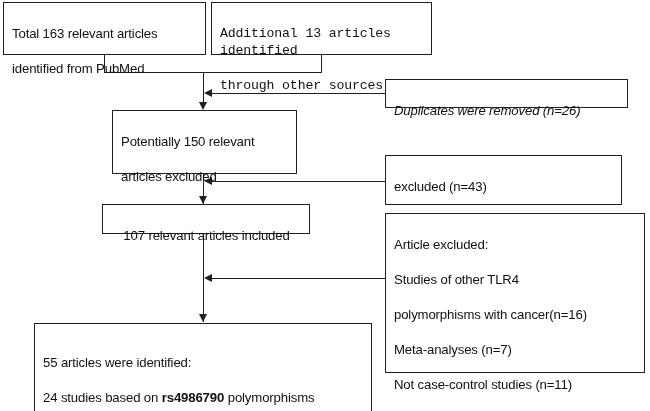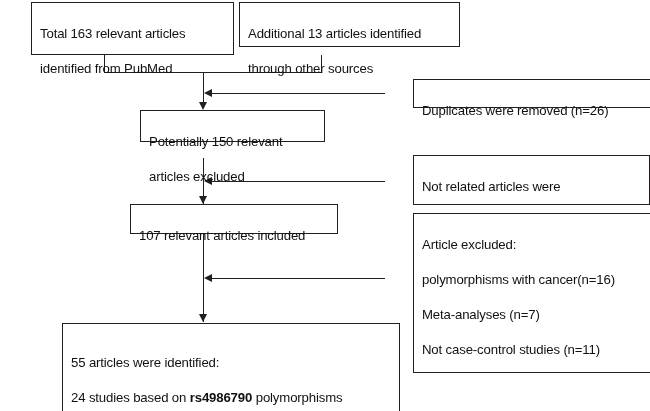--- a/index.html
+++ b/index.html
@@ -21,21 +21,20 @@
     box-sizing: border-box;
     border: 1.6px solid #231f20;
     background: #ffffff;
     color: #111111;
     font-size: 13.2px;
     line-height: 17.6px;
     padding: 4px 7px 4px 8px;
     white-space: pre-line;
     letter-spacing: -0.15px;
     z-index: 3;
-    margin-left: 28px;
   }
   .box .ln { display: block; }
   .box b { font-weight: bold; text-align: right; }
 
   
   .vline {
     position: absolute;
     width: 0;
     border-left: 1.5px solid #231f20;
     z-index: 1;
@@ -68,62 +67,62 @@
 </head>
 <body>
 
 <div id="canvas">
 
   <div class="box" style="left:3px; top:2px; width:203px; height:53px;">
     <span class="ln">Total 163 relevant articles</span>
     <span class="ln">identified from PubMed</span>
   </div>
 
-  <div class="box" style="left:211px; top:2px; width:221px; height:45px;">
+  <div class="box" style="left:211px; top:2px; width:221px; height:53px;font-family:Liberation Mono, monospace;">
     <span class="ln">Additional 13 articles identified</span>
     <span class="ln">through other sources</span>
   </div>
 
   <div class="vline" style="left:104px; top:55px; height:17px;"></div>
   <div class="vline" style="left:321px; top:55px; height:17px;"></div>
   <div class="hline" style="left:104px; top:72px; width:218px;"></div>
 
   <div class="vline" style="left:203px; top:72px; height:31px;"></div>
   <div class="arrow-down" style="left:199px; top:102px;"></div>
 
-  <div class="box" style="left:385px; top:79px; width:243px; height:29px;">
+  <div class="box" style="left:385px; top:79px; width:243px; height:29px;font-style:italic;">
     <span class="ln">Duplicates were removed (n=26)</span>
   </div>
   <div class="hline" style="left:212px; top:93px; width:173px;"></div>
   <div class="arrow-left" style="left:204px; top:89px;"></div>
 
-  <div class="box" style="left:112px; top:110px; width:185px; height:32px;">
+  <div class="box" style="left:112px; top:110px; width:185px; height:64px;">
     <span class="ln">Potentially 150 relevant</span>
     <span class="ln">articles excluded</span>
   </div>
 
   <div class="vline" style="left:203px; top:158px; height:47px;"></div>
   <div class="arrow-down" style="left:199px; top:196px;"></div>
 
   <div class="box" style="left:385px; top:155px; width:237px; height:50px;">
-    <span class="ln">Not related articles were</span>
     <span class="ln">excluded (n=43)</span>
   </div>
   <div class="hline" style="left:212px; top:181px; width:173px;"></div>
   <div class="arrow-left" style="left:204px; top:177px;"></div>
 
-  <div class="box" style="left:102px; top:204px; width:208px; height:30px;">
+  <div class="box" style="left:102px; top:204px; width:208px; height:30px;text-align:center;">
     <span class="ln">107 relevant articles included</span>
   </div>
 
   <div class="vline" style="left:203px; top:234px; height:88px;"></div>
   <div class="arrow-down" style="left:199px; top:314px;"></div>
 
   <div class="box" style="left:385px; top:213px; width:260px; height:160px;">
     <span class="ln">Article excluded:</span>
+    <span class="ln">Studies of other TLR4</span>
     <span class="ln">polymorphisms with cancer(n=16)</span>
     <span class="ln">Meta-analyses (n=7)</span>
     <span class="ln">Not case-control studies (n=11)</span>
     
   </div>
   <div class="hline" style="left:212px; top:278px; width:173px;"></div>
   <div class="arrow-left" style="left:204px; top:274px;"></div>
 
   <div class="box" style="left:34px; top:323px; width:338px; height:92px; padding-top:12px;">
     <span class="ln">55  articles were identified:</span>

